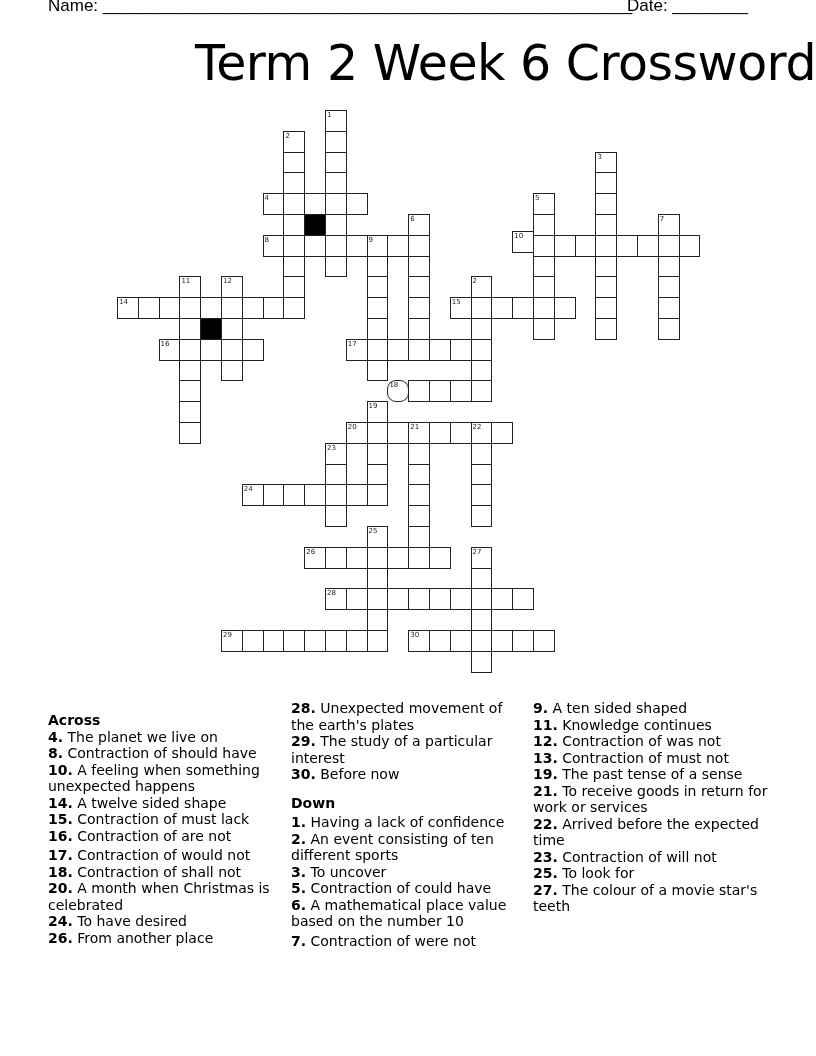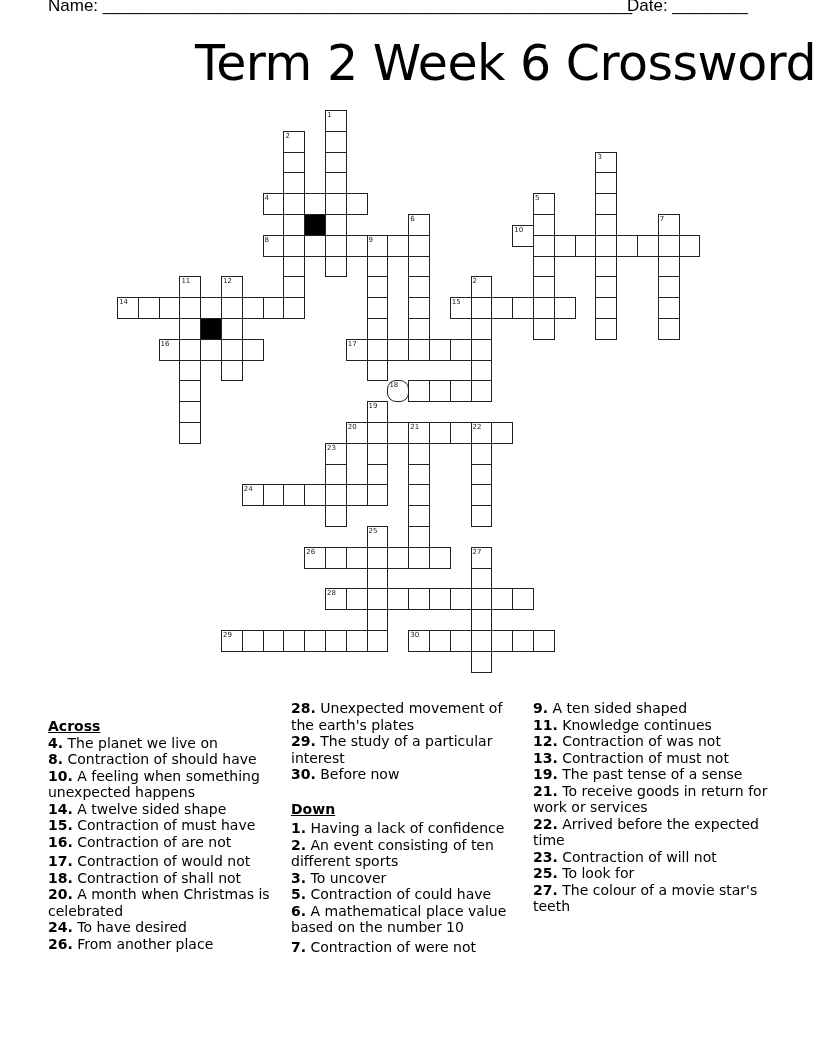--- a/index.html
+++ b/index.html
@@ -8,21 +8,21 @@
   .header-line .date { position: absolute; left: 579px; top: 0; white-space: nowrap; }
   .title { position: absolute; top: 32px; left: 0; width: 816px; text-align: right; font-family: "DejaVu Sans", sans-serif; font-size: 49px; letter-spacing: -0.5px; line-height: 64px; }
   .grid { position: absolute; left: 117px; top: 110px; width: 600px; height: 570px; }
   .cell { position: absolute; box-sizing: border-box; width: 21.8px; height: 21.8px; border: 1px solid #222; background: #fff; }
   .cell.black { background: #000; }
   .cell .num { position: absolute; left: 1px; top: 0px; font-size: 7px; line-height: 8px; font-family: "DejaVu Sans", sans-serif; color: #222; }
   .clues { position: absolute; top: 700px; font-family: "DejaVu Sans", sans-serif; font-size: 14px; line-height: 16.5px; }
   .col1 { left: 48px; width: 232px; }
   .col2 { left: 291px; width: 232px; }
   .col3 { left: 533px; width: 240px; }
-  .clue-head { font-weight: bold; text-decoration: underline; margin-top: 18px; }
+  .clue-head { font-weight: bold; margin-top: 12px; }
   .clue { margin: 0; }
   .clue b { font-weight: bold; }
 </style>
 </head>
 <body>
 
 <div class="header-line">
   <span>Name: ________________________________________________________</span>
   <span class="date">Date: ________</span>
 </div>
@@ -101,21 +101,21 @@
     <div class="cell" style="left: 249.6px; top: 124.8px;">
       <span class="num">9</span>
     </div>
     <div class="cell" style="left: 270.4px; top: 124.8px;"></div>
     <div class="cell" style="left: 249.6px; top: 145.6px;"></div>
     <div class="cell" style="left: 249.6px; top: 166.4px;"></div>
     <div class="cell" style="left: 249.6px; top: 187.2px;"></div>
     <div class="cell" style="left: 249.6px; top: 208px;"></div>
     <div class="cell" style="left: 249.6px; top: 228.8px;"></div>
     <div class="cell" style="left: 249.6px; top: 249.6px;"></div>
-    <div class="cell" style="left: 395.2px; top: 115px;">
+    <div class="cell" style="left: 395.2px; top: 121px;">
       <span class="num">10</span>
     </div>
     <div class="cell" style="left: 436.8px; top: 124.8px;"></div>
     <div class="cell" style="left: 457.6px; top: 124.8px;"></div>
     <div class="cell" style="left: 499.2px; top: 124.8px;"></div>
     <div class="cell" style="left: 520px; top: 124.8px;"></div>
     <div class="cell" style="left: 561.6px; top: 124.8px;"></div>
     <div class="cell" style="left: 62.4px; top: 166.4px;">
       <span class="num">11</span>
     </div>
@@ -268,21 +268,21 @@
     <div class="cell black" style="left: 187.2px; top: 104px;"></div>
     <div class="cell black" style="left: 83.2px; top: 208px;"></div>
   </div>
 
 <div class="clues col1">
   <div class="clue-head">Across</div>
   <div class="clue"><b>4.</b><span> The planet we live on</span></div>
   <div class="clue"><b>8.</b><span> Contraction of should have</span></div>
   <div class="clue"><b>10.</b><span> A feeling when something unexpected happens</span></div>
   <div class="clue"><b>14.</b><span> A twelve sided shape</span></div>
-  <div class="clue"><b>15.</b><span> Contraction of must have</span></div>
+  <div class="clue"><b>15.</b><span> Contraction of must lack</span></div>
   <div class="clue" style="margin-bottom:3px"><b>16.</b><span> Contraction of are not</span></div>
   <div class="clue"><b>17.</b><span> Contraction of would not</span></div>
   <div class="clue"><b>18.</b><span> Contraction of shall not</span></div>
   <div class="clue"><b>20.</b><span> A month when Christmas is celebrated</span></div>
   <div class="clue"><b>24.</b><span> To have desired</span></div>
   <div class="clue"><b>26.</b><span> From another place</span></div>
 </div>
 
 <div class="clues col2">
   <div class="clue"><b>28.</b><span> Unexpected movement of the earth's plates</span></div>

